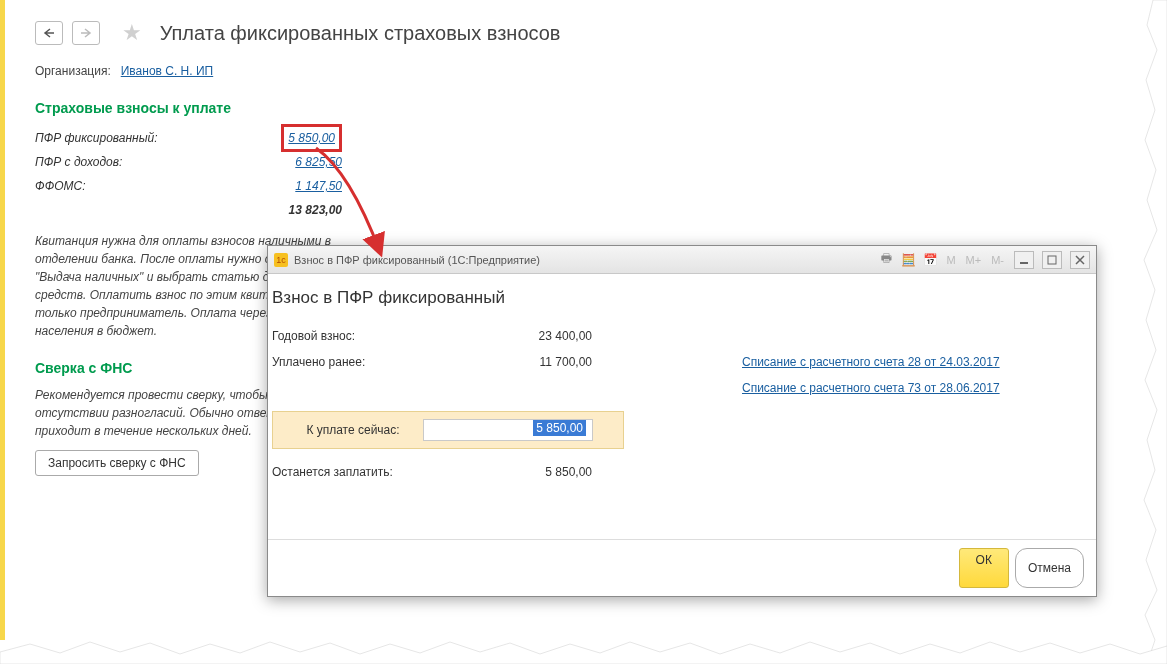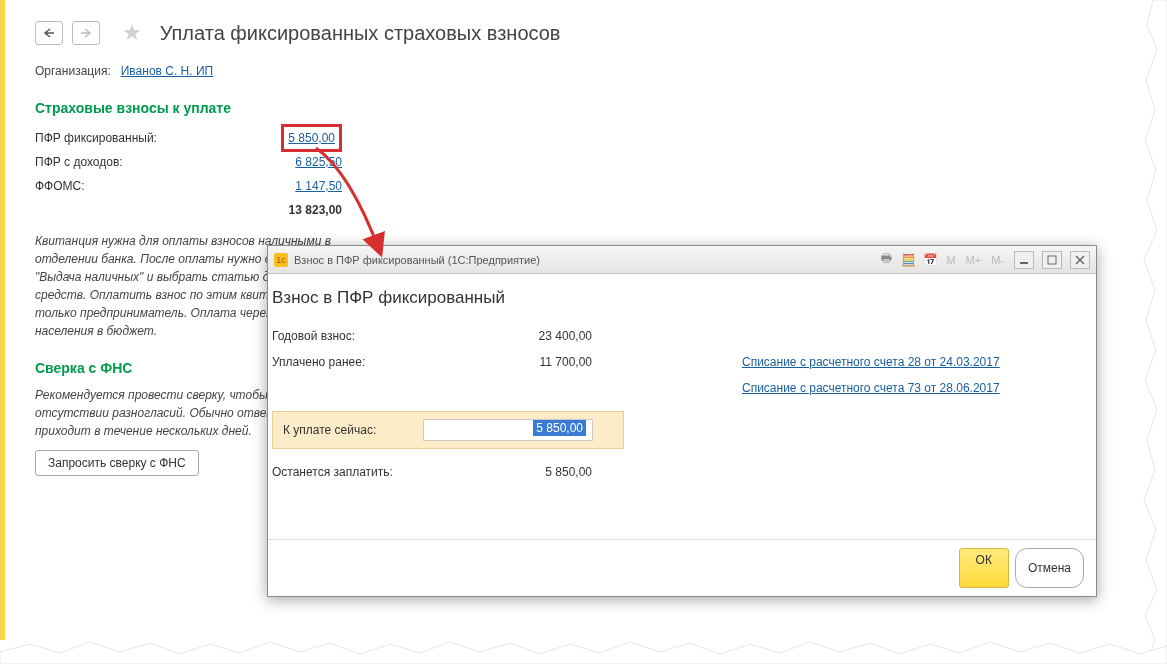--- a/index.html
+++ b/index.html
@@ -60,20 +60,21 @@
     font-size: 14px;
     margin: 0 0 10px 0;
     font-weight: bold;
   }
   .contrib-table {
     border-collapse: collapse;
   }
   .contrib-table td {
     padding: 5px 0;
     vertical-align: middle;
+    font-style: italic;
   }
   .contrib-table td.lbl { width: 220px; }
   .contrib-table td.val {
     width: 95px;
     text-align: right;
     padding-right: 8px;
   }
   .redbox {
     border: 3px solid #d62f2f;
     padding: 4px 4px;
@@ -186,21 +187,21 @@
   .modal-row .mlink { margin-left: 130px; }
   .highlight-row {
     background: #fdecc8;
     border: 1px solid #e8d190;
     padding: 7px 10px;
     margin: 10px 0;
     display: flex;
     align-items: center;
     width: 352px;
   }
-  .highlight-row .mlbl { width: 140px; }
+  .highlight-row .mlbl { width: 140px; text-align: center; }
   .num-input {
     width: 170px;
     height: 22px;
     border: 1px solid #c9c9c9;
     background: #fff;
     text-align: right;
     padding: 1px 6px;
     font-size: 12px;
   }
   .num-input .sel {

